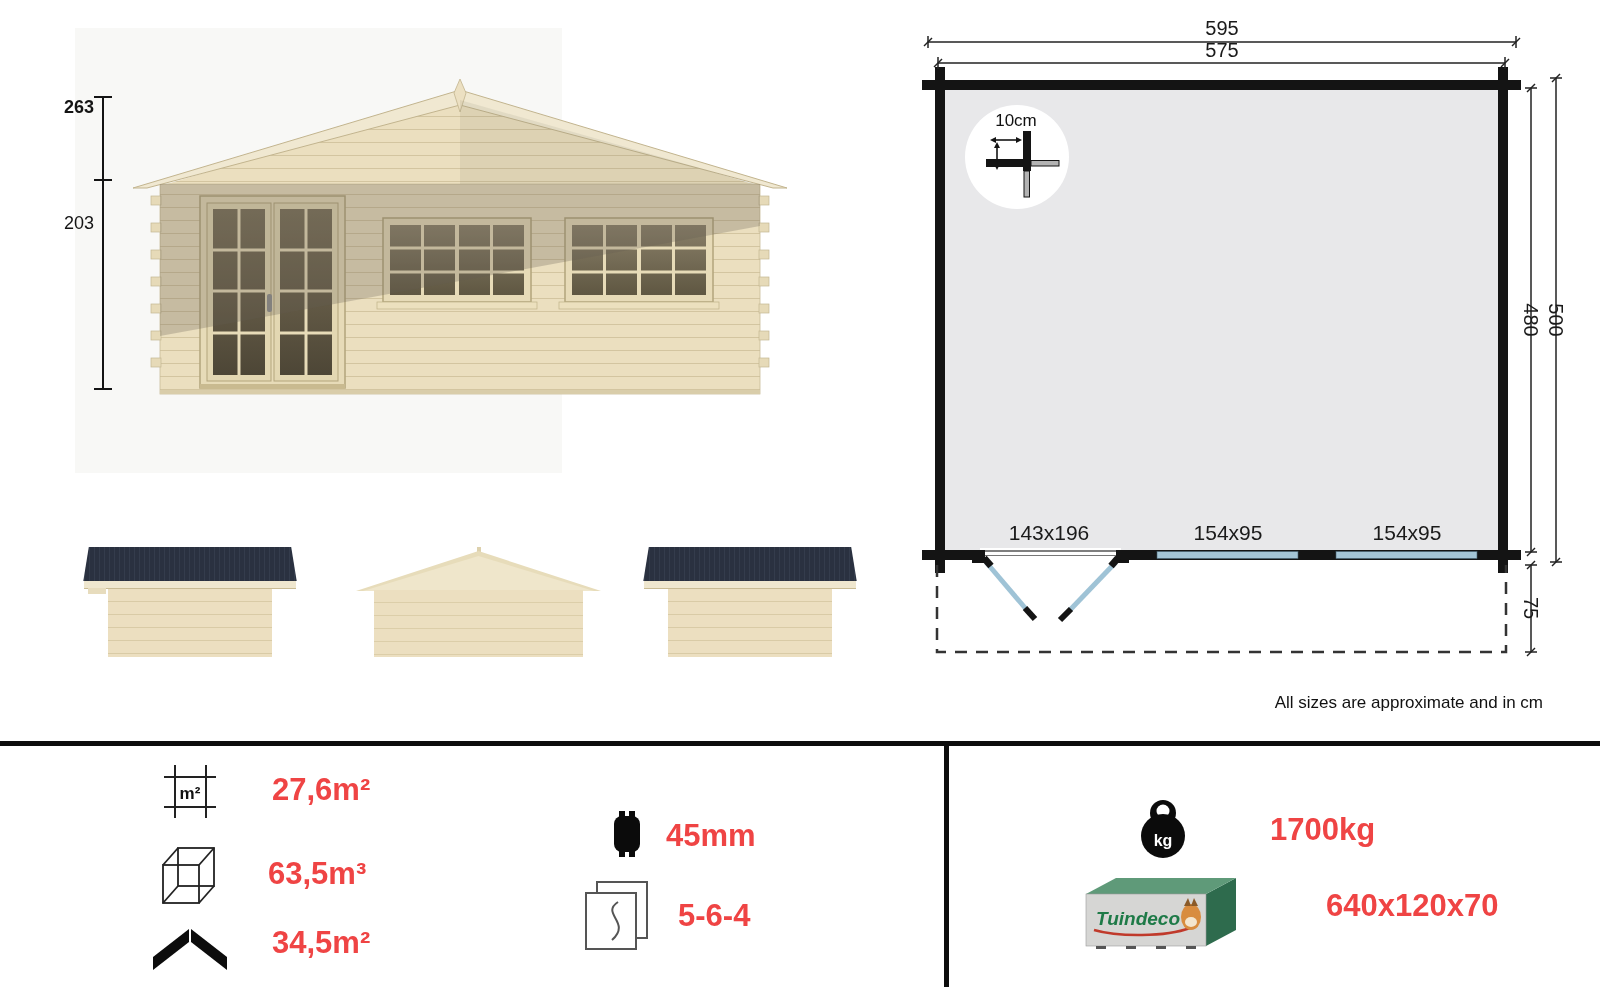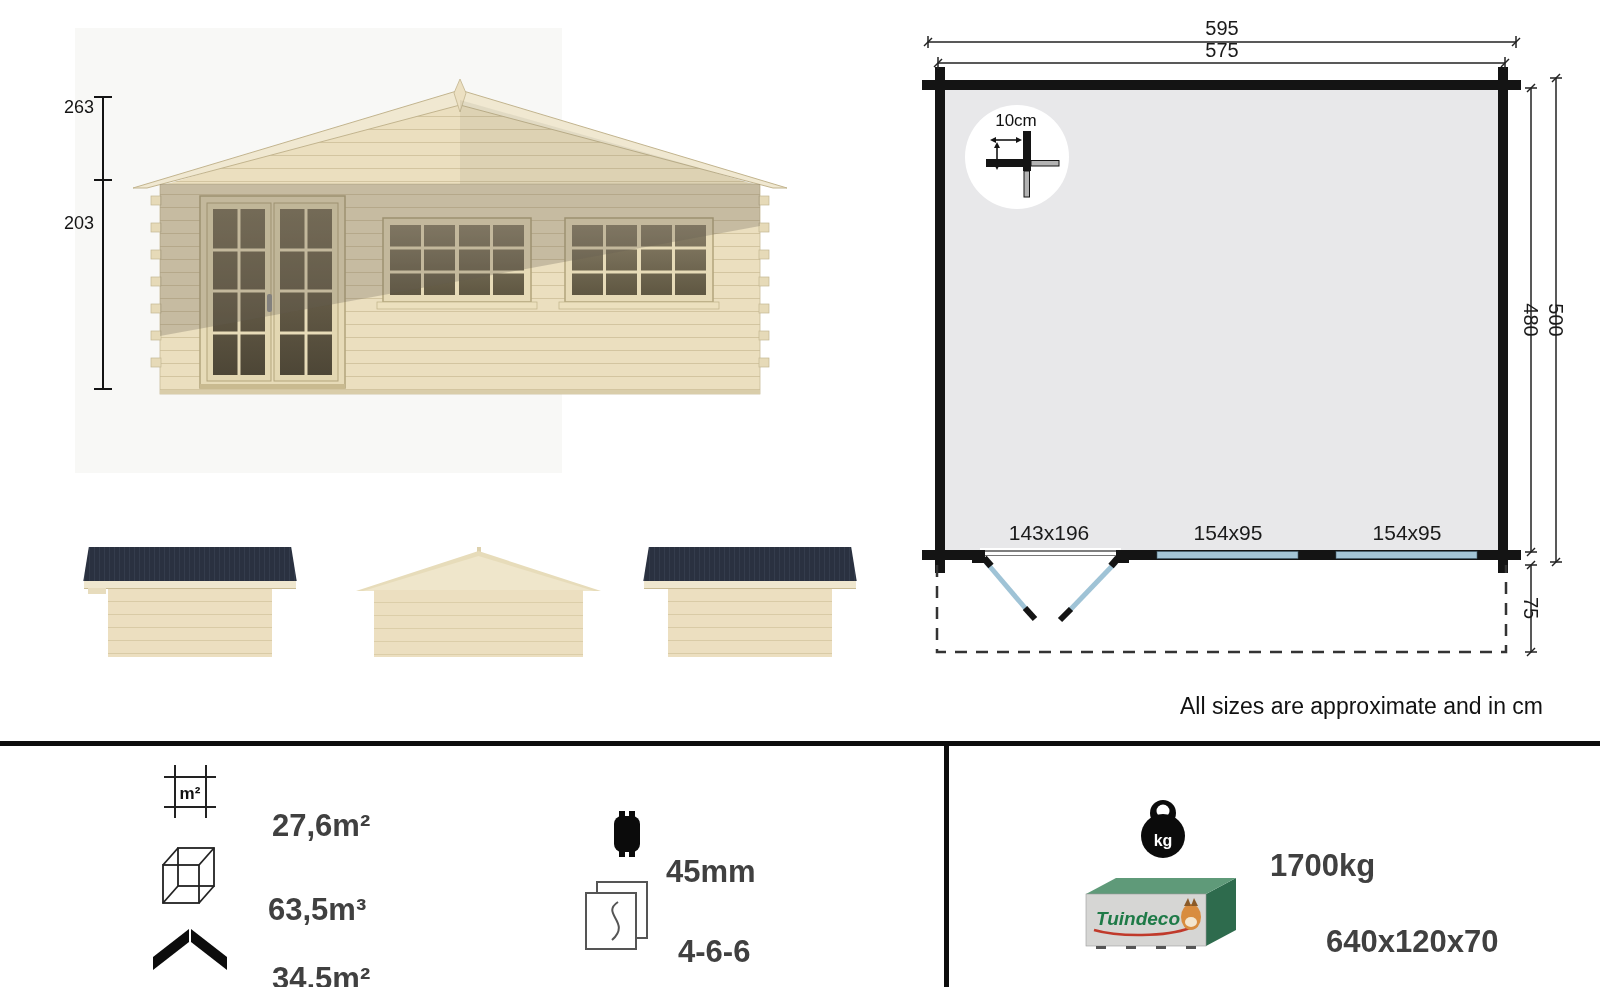--- a/index.html
+++ b/index.html
@@ -22,41 +22,41 @@
       background:repeating-linear-gradient(180deg,#ecdfc0 0 12px,#d9cba6 12px 13px);}
   .rv{width:245px;height:106px;}
   .rv .rooft{position:absolute;top:0;left:0;right:0;height:40px;background:#e7dcba;
       clip-path:polygon(0 100%,50% 0,100% 100%);}
   .rv .rooft2{position:absolute;top:5px;left:7px;right:7px;height:35px;background:#efe6cb;
       clip-path:polygon(0 100%,50% 0,100% 100%);}
   .rv .finial{position:absolute;top:-4px;left:50%;width:4px;height:12px;margin-left:-2px;background:#ddd1ad;}
   .rv .wall{position:absolute;top:39px;bottom:0;left:18px;right:18px;
       background:repeating-linear-gradient(180deg,#ecdfc0 0 12px,#dccea9 12px 13px);}
   
-  #size-note{right:57px;top:693px;font-size:23px;color:#111;}
+  #size-note{right:57px;top:693px;font-size:17px;color:#111;}
   #divider-h{left:0;top:741px;width:1600px;height:5px;background:#0d0d0d;}
   #divider-v{left:944px;top:741px;width:5px;height:246px;background:#0d0d0d;}
   
-  .spec-text{font-size:31px;font-weight:bold;color:#404040;white-space:nowrap;margin-top:36px;}
+  .spec-text{font-size:31px;font-weight:bold;color:#ef4444;white-space:nowrap;}
   svg text{font-family:"Liberation Sans",sans-serif;}
   .dim{font-size:20px;fill:#1a1a1a;}
   .open-label{font-size:21px;fill:#1a1a1a;}
 </style>
 </head>
 <body>
 
 <div id="stage">
 
   <div class="abs" id="photo-bg"></div>
 
   <div class="abs" id="hdim-line"></div>
   <div class="abs hdim-tick" style="top:96px;"></div>
   <div class="abs hdim-tick" style="top:179px;"></div>
   <div class="abs hdim-tick" style="top:388px;"></div>
-  <div class="abs hdim-label" style="top:97px;">263</div>
+  <div class="abs hdim-label" style="top:97px;font-weight:bold;">263</div>
   <div class="abs hdim-label" style="top:174px;margin-top:39px;">203</div>
 
   <svg class="abs" style="left:130px;top:78px;" width="660" height="320" viewBox="0 0 660 320">
     <defs>
       <pattern id="planks" width="20" height="13" patternUnits="userSpaceOnUse">
         <rect width="20" height="13" fill="#ebdfbf"></rect>
         <rect y="12" width="20" height="1" fill="#d3c5a0"></rect>
       </pattern>
       <linearGradient id="gd" x1="0" y1="0" x2="0" y2="1">
         <stop offset="0" stop-color="#7a7059"></stop>
@@ -310,21 +310,21 @@
         <rect x="17" y="41" width="6" height="8"></rect>
     </g>
   </svg>
   <span class="abs spec-text" style="left:666px;top:818px;">45mm</span>
 
   <svg class="abs" style="left:582px;top:878px;" width="70" height="76" viewBox="0 0 70 76">
     <rect x="15" y="4" width="50" height="56" fill="#fff" stroke="#555" stroke-width="2"></rect>
     <rect x="4" y="15" width="50" height="56" fill="#fff" stroke="#555" stroke-width="2"></rect>
     <path d="M36,24 C18,36 50,44 30,62" fill="none" stroke="#555" stroke-width="2"></path>
   </svg>
-  <span class="abs spec-text" style="left:678px;top:898px;">4-6-6</span>
+  <span class="abs spec-text" style="left:678px;top:898px;">5-6-4</span>
 
   <svg class="abs" style="left:1133px;top:796px;" width="60" height="64" viewBox="0 0 60 64">
     <circle cx="30" cy="17" r="13" fill="#0b0b0b"></circle>
     <circle cx="30" cy="15" r="6.5" fill="#ffffff"></circle>
     <circle cx="30" cy="40" r="22" fill="#0b0b0b"></circle>
     <text x="30" y="50" text-anchor="middle" font-size="16" font-weight="bold" fill="#ffffff">kg</text>
   </svg>
   <span class="abs spec-text" style="left:1270px;top:812px;text-align:right;">1700kg</span>
 
   <svg class="abs" style="left:1078px;top:872px;" width="170" height="80" viewBox="0 0 170 80">

